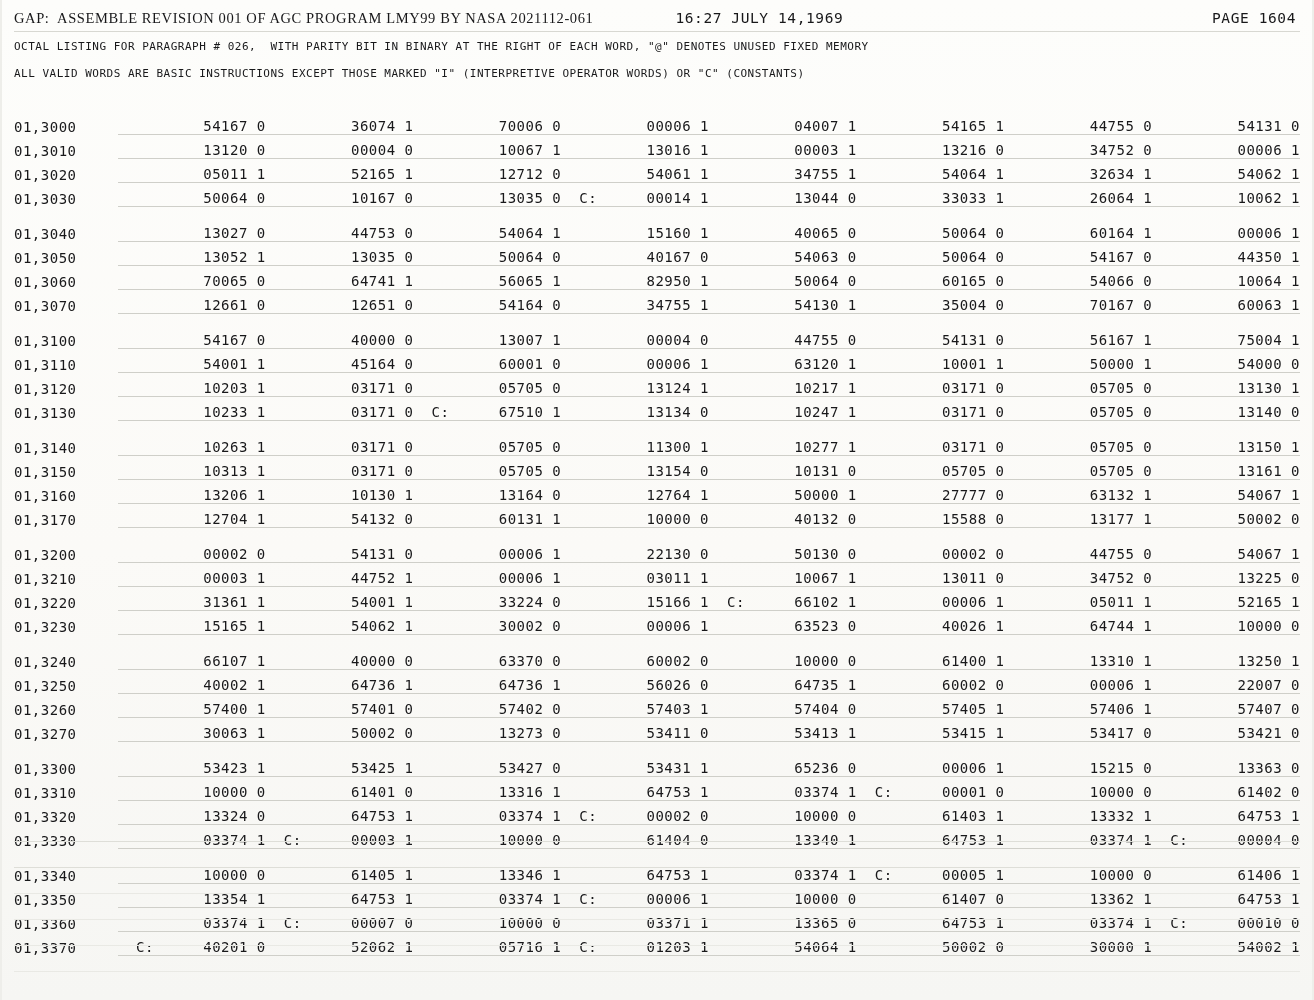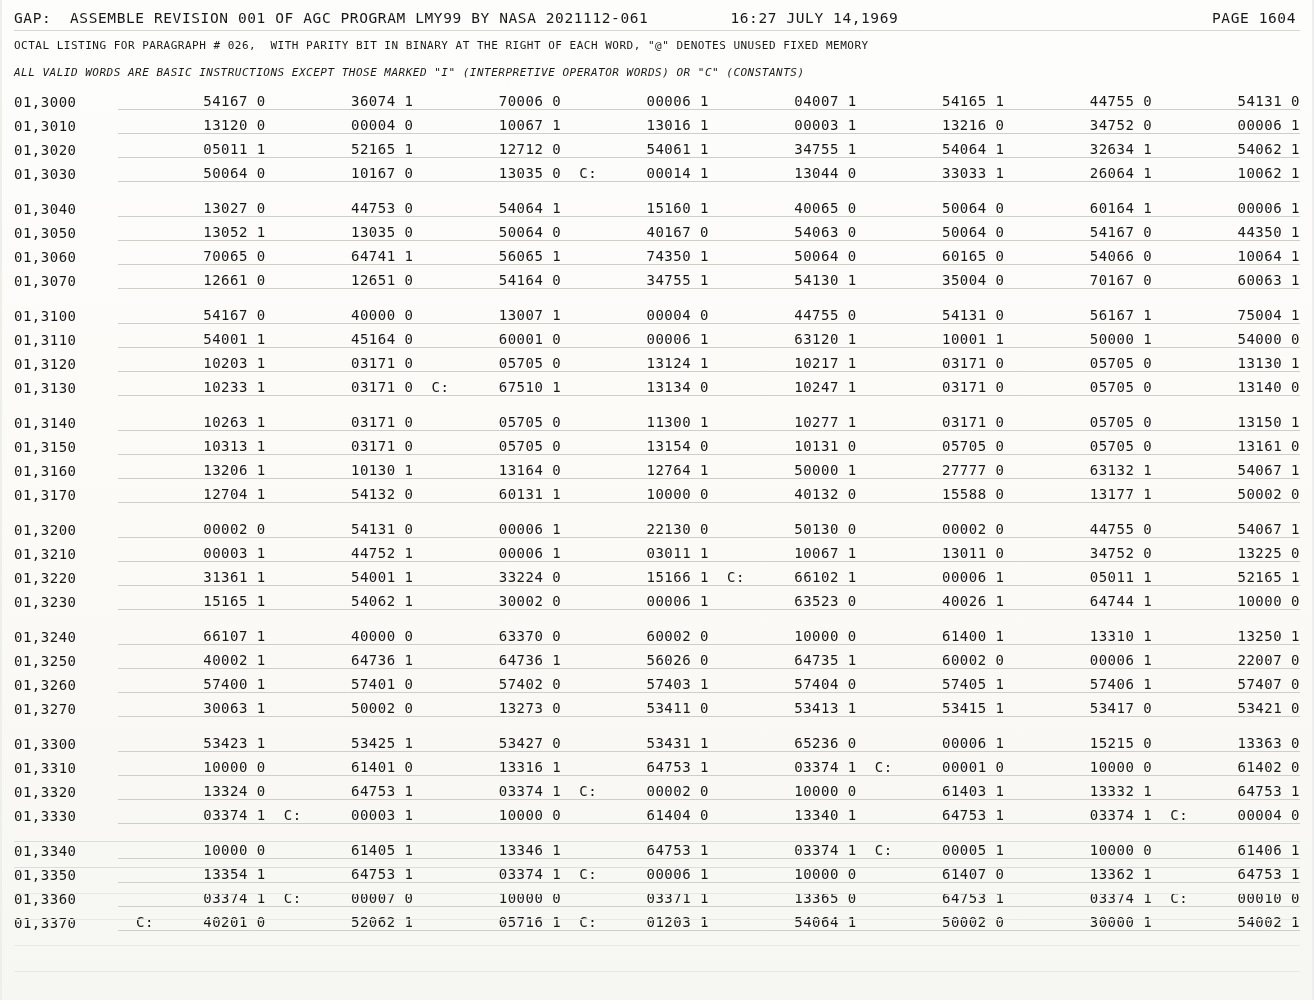--- a/index.html
+++ b/index.html
@@ -38,21 +38,21 @@
 
   
   .header-row {
     display: flex;
     align-items: baseline;
     font-size: 14.5px;
     letter-spacing: 0.6px;
     white-space: pre;
     margin-bottom: 3px;
   }
-  .header-main { flex: 0 0 auto; }
+  .header-main { flex: 0 0 auto; font-family: Liberation Serif, serif; }
   .header-time {
     margin-left: 82px;
     flex: 0 0 auto;
   }
   .header-page {
     margin-left: auto;
     flex: 0 0 auto;
     padding-right: 4px;
   }
   .rule-line {
@@ -62,26 +62,25 @@
   }
   .note-line {
     font-size: 11px;
     letter-spacing: 0.5px;
     white-space: pre;
     margin-bottom: 3px;
   }
   .note-line.second {
     margin-top: 14px;
     margin-bottom: 6px;
-    font-style: italic;
   }
 
   
   .listing {
-    margin-top: 7px;
+    margin-top: 31px;
     border-collapse: collapse;
     width: 100%;
     table-layout: fixed;
   }
   .listing td {
     font-size: 14px;
     letter-spacing: 0.5px;
     padding: 0;
     height: 23px;
     vertical-align: bottom;
@@ -221,21 +220,21 @@
             <td class="word-cell"><span>54063</span> <span>0</span></td>
             <td class="word-cell"><span>50064</span> <span>0</span></td>
             <td class="word-cell"><span>54167</span> <span>0</span></td>
             <td class="word-cell"><span>44350</span> <span>1</span></td>
           </tr>
           <tr>
             <td class="addr-cell">01,3060</td>
             <td class="word-cell"><span>70065</span> <span>0</span></td>
             <td class="word-cell"><span>64741</span> <span>1</span></td>
             <td class="word-cell"><span>56065</span> <span>1</span></td>
-            <td class="word-cell"><span>74350</span> <span>1</span></td>
+            <td class="word-cell"><span>82950</span> <span>1</span></td>
             <td class="word-cell"><span>50064</span> <span>0</span></td>
             <td class="word-cell"><span>60165</span> <span>0</span></td>
             <td class="word-cell"><span>54066</span> <span>0</span></td>
             <td class="word-cell"><span>10064</span> <span>1</span></td>
           </tr>
           <tr>
             <td class="addr-cell">01,3070</td>
             <td class="word-cell"><span>12661</span> <span>0</span></td>
             <td class="word-cell"><span>12651</span> <span>0</span></td>
             <td class="word-cell"><span>54164</span> <span>0</span></td>

